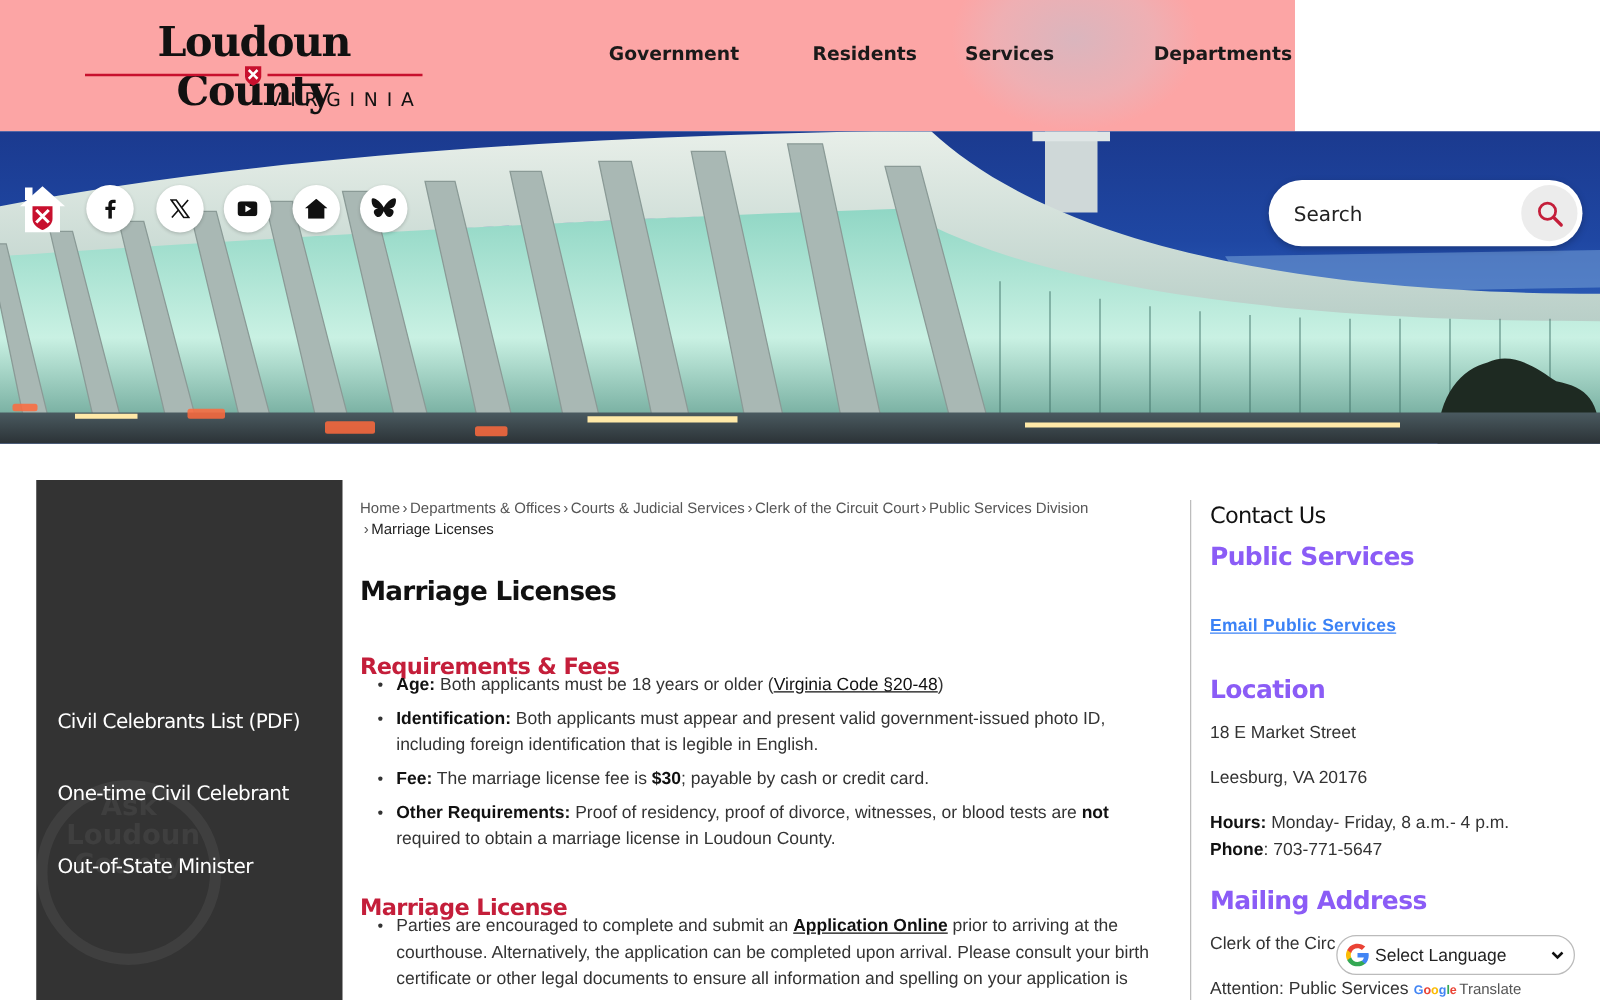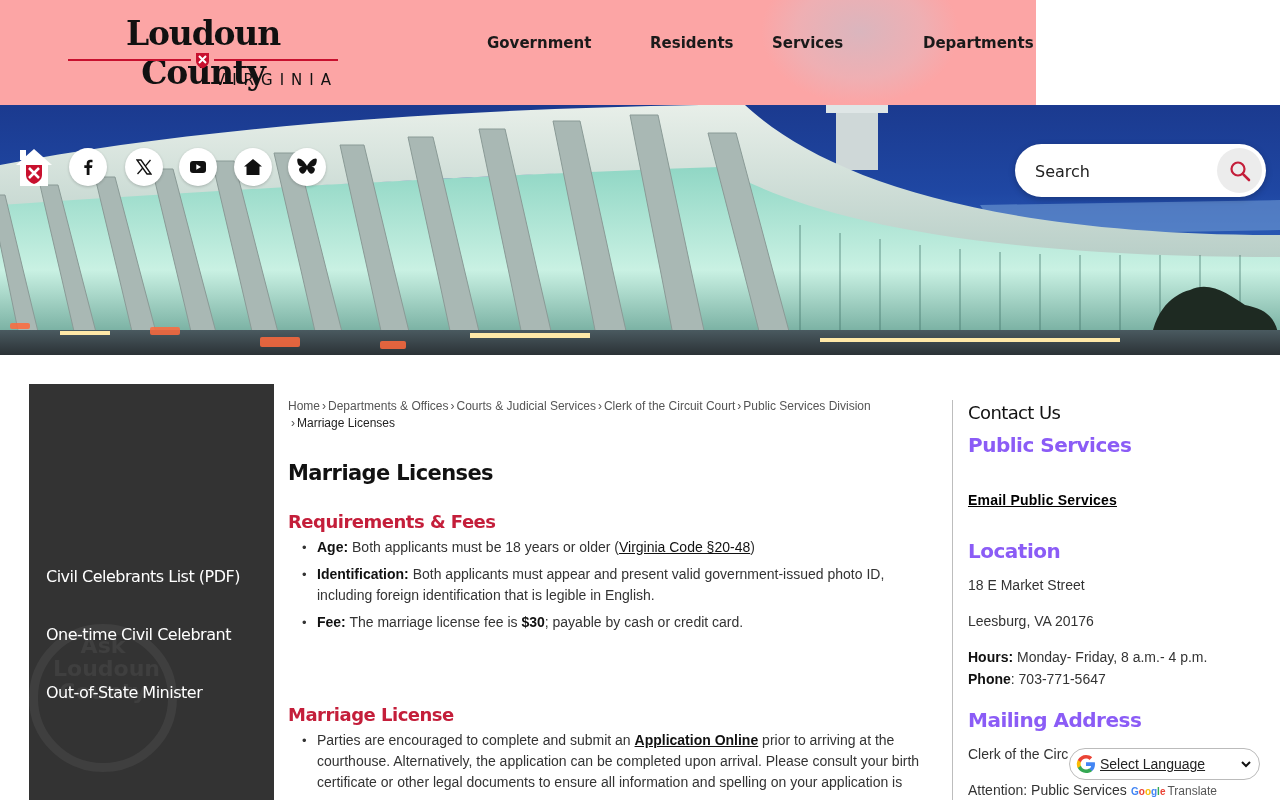--- a/index.html
+++ b/index.html
@@ -49,39 +49,39 @@
   .side-item { position: absolute; left: 17px; width: 215px; font-family: "DejaVu Sans", sans-serif; font-size: 16px; line-height: 24px;
     color: #ffffff; letter-spacing: -0.5px; cursor: pointer; }
 
   
   .main { position: absolute; left: 288px; top: 398px; width: 652px; }
   .breadcrumb { font-size: 12px; line-height: 17px; color: #555; }
   .breadcrumb a { color: #555; text-decoration: none; cursor: pointer; }
   .breadcrumb .sep { color: #555; margin: 0 2px; }
   .breadcrumb .current { color: #222; }
   .page-title { position: absolute; left: 0; top: 63px; font-family: "DejaVu Sans", sans-serif; font-size: 21px; letter-spacing: -0.6px; color: #111; }
-  .section-h { position: absolute; left: 0; font-family: "DejaVu Sans", sans-serif; font-size: 18px; letter-spacing: -0.5px; color: #c41e3a; }
+  .section-h { position: absolute; left: 0; font-family: "DejaVu Sans", sans-serif; font-size: 18px; letter-spacing: -0.5px; color: #c41e3a; margin-top: 12px; }
   .blist { position: absolute; left: 0; width: 652px; list-style: none; }
   .blist li { position: relative; padding-left: 29px; font-size: 14px; line-height: 21px; color: #333; margin-bottom: 6px; }
   .blist li::before { content: "\2022"; position: absolute; left: 14px; top: 0; color: #333; font-size: 13px; }
   .blist b { color: #111; }
   .blist a { color: #111; text-decoration: underline; cursor: pointer; }
 
   
   .rcol { position: absolute; left: 952px; top: 400px; width: 368px; height: 400px; border-left: 1px solid #bdbdbd; }
   .rcol-inner { position: absolute; left: 15px; top: 0; width: 300px; }
   .contact-title { position: absolute; left: 0; top: 2px; font-family: "DejaVu Sans", sans-serif; font-size: 18px; letter-spacing: -0.6px; color: #111; white-space: nowrap; }
   .r-h { position: absolute; left: 0; font-family: "DejaVu Sans", sans-serif; font-weight: bold; font-size: 20px; letter-spacing: -0.5px; color: #8b5cf6; white-space: nowrap; }
   .r-text { position: absolute; left: 0; font-size: 14px; color: #333; white-space: nowrap; }
   .r-text b { color: #111; }
-  .r-link { position: absolute; left: 0; font-size: 14px; font-weight: bold; color: #000000; text-decoration: underline; cursor: pointer; white-space: nowrap; letter-spacing: 0.2px; }
+  .r-link { position: absolute; left: 0; font-size: 14px; font-weight: bold; color: #3b82f6; text-decoration: underline; cursor: pointer; white-space: nowrap; letter-spacing: 0.2px; }
 
   
   .translate { position: absolute; left: 1069px; top: 748px; width: 191px; height: 32px; border: 1px solid #bbb; border-radius: 16px; background: #fff;
-    display: flex; align-items: center; padding-left: 6px; cursor: pointer; text-decoration: underline; }
+    display: flex; align-items: center; padding-left: 6px; cursor: pointer; }
   .translate-label { font-size: 14px; color: #222; margin-left: 4px; flex: 1; }
   .translate-chev { margin-right: 8px; }
   .powered { position: absolute; left: 1131px; top: 784px; font-size: 11px; white-space: nowrap; background: #fff; padding-right: 4px; }
   .powered .g { font-weight: bold; font-size: 10px; }
   .powered .t { font-weight: normal; color: #555; font-size: 12px; margin-left: 2px; }
 </style>
 </head>
 <body>
 
 <div class="header">
@@ -239,20 +239,21 @@
     <span class="sep" style="margin-left:3px">›</span><span class="current">Marriage Licenses</span>
   </div>
 
   <h1 class="page-title">Marriage Licenses</h1>
 
   <h2 class="section-h" style="top:113px">Requirements &amp; Fees</h2>
   <ul class="blist" style="top:139px">
     <li><b>Age:</b><span> Both applicants must be 18 years or older (</span><a>Virginia Code §20-48</a><span>)</span></li>
     <li><b>Identification:</b><span> Both applicants must appear and present valid government-issued photo ID, including foreign identification that is legible in English.</span></li>
     <li><b>Fee:</b><span> The marriage license fee is </span><b>$30</b><span>; payable by cash or credit card.</span></li>
+    <li><b>Other Requirements:</b><span> Proof of residency, proof of divorce, witnesses, or blood tests are </span><b>not</b><span> required to obtain a marriage license in Loudoun County.</span></li>
   </ul>
 
   <h2 class="section-h" style="top:306px">Marriage License</h2>
   <ul class="blist" style="top:332px">
     <li><span>Parties are encouraged to complete and submit an </span><a style="font-weight:bold">Application Online</a><span> prior to arriving at the courthouse. Alternatively, the application can be completed upon arrival. Please consult your birth certificate or other legal documents to ensure all information and spelling on your application is</span></li>
   </ul>
 </main>
 
 <aside class="rcol">
   <div class="rcol-inner">

